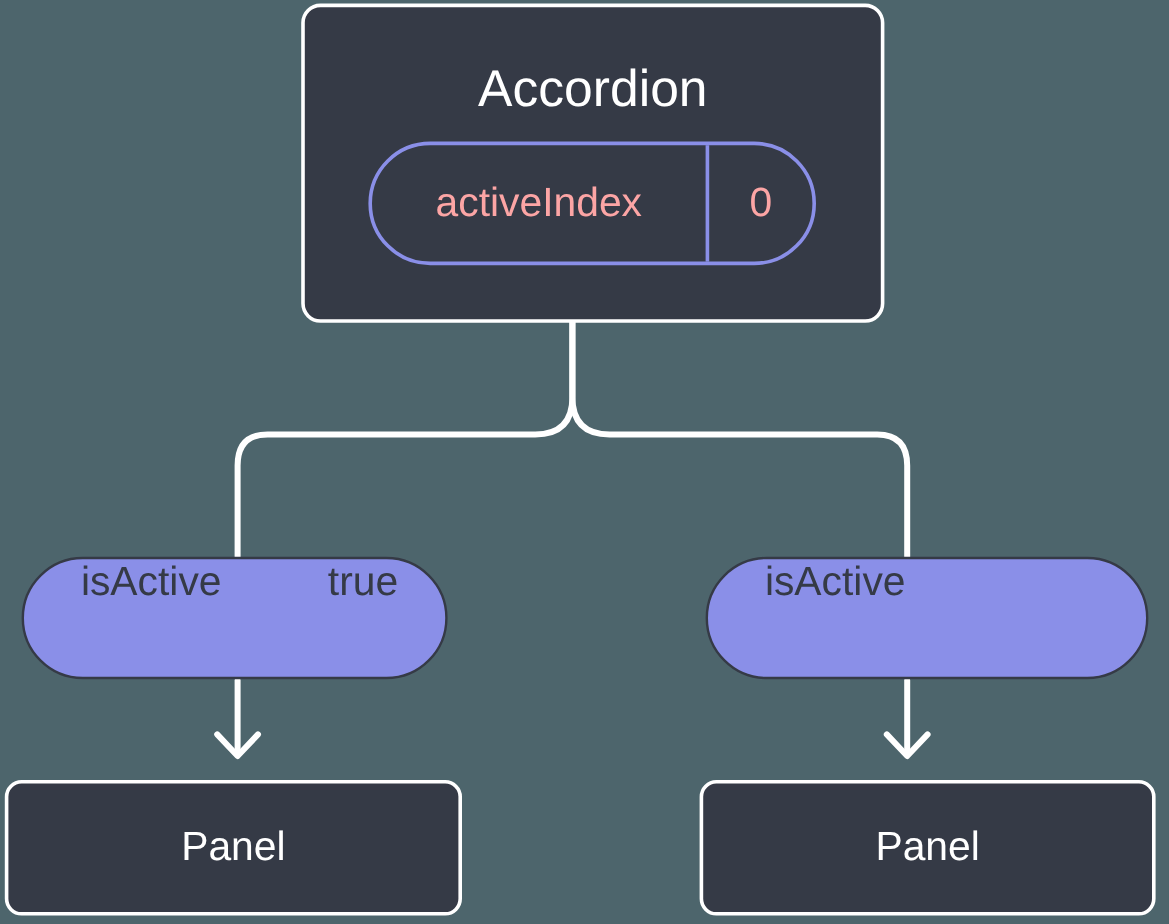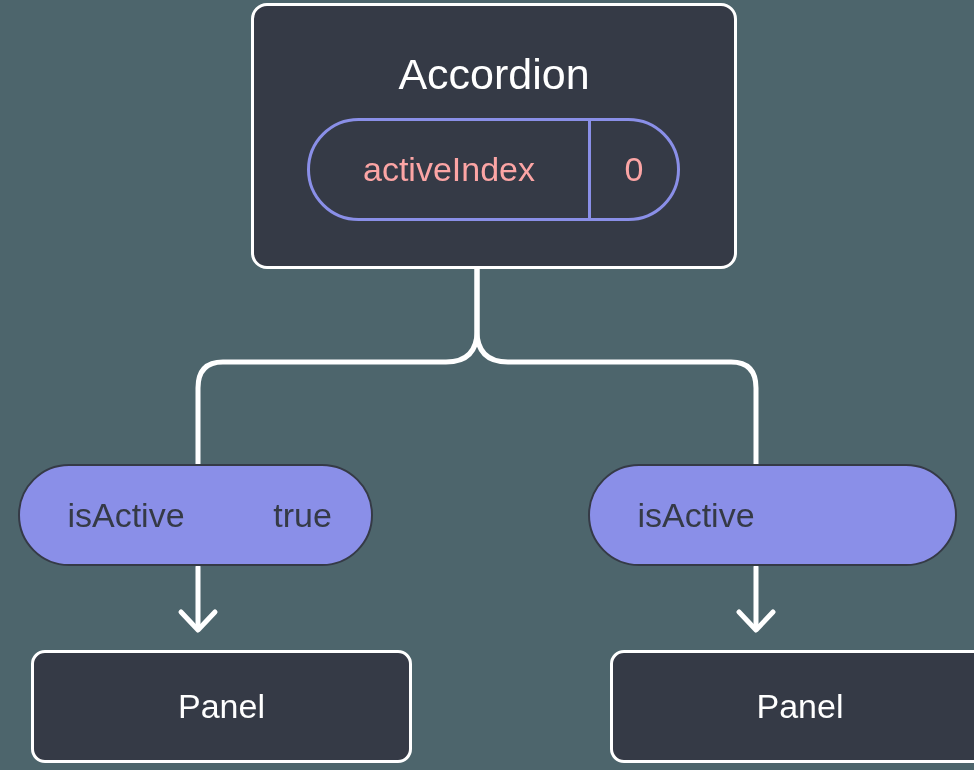--- a/index.html
+++ b/index.html
@@ -65,21 +65,21 @@
     display: flex; align-items: center; justify-content: center;
   }
   .prop-pill {
     position: absolute; top: 464px;
     box-sizing: border-box;
     height: 102px;
     background: #8A8FE8;
     border: 2px solid #353A46;
     border-radius: 51px;
     display: flex;
-    align-items: center;
+    align-items: flex-start;
     color: #353A46;
     font-size: 34px;
     overflow: hidden;
   }
   .prop-pill-left  { left: 18px;  width: 355px; }
   .prop-pill-right { left: 588px; width: 369px; }
   .prop-pill .cell-name {
     flex: 0 0 212px;
     display: flex; align-items: center; justify-content: center;
   }
@@ -90,21 +90,20 @@
   .prop-pill .cell-value {
     flex: 1 1 auto;
     display: flex; align-items: center; justify-content: center;
   }
   .node-panel {
     border-radius: 14px;
     display: flex; align-items: center; justify-content: center;
     color: #FFFFFF;
     font-size: 34px;
     font-weight: 500;
-    margin-left: 27px;
   }
   .node-panel-left  { left: 4px;   top: 650px; width: 381px; height: 113px; }
   .node-panel-right { left: 583px; top: 650px; width: 380px; height: 113px; }
 </style>
 </head>
 <body>
 
 <div class="canvas">
 
   <svg class="connectors" viewBox="0 0 974 770" aria-hidden="true">

